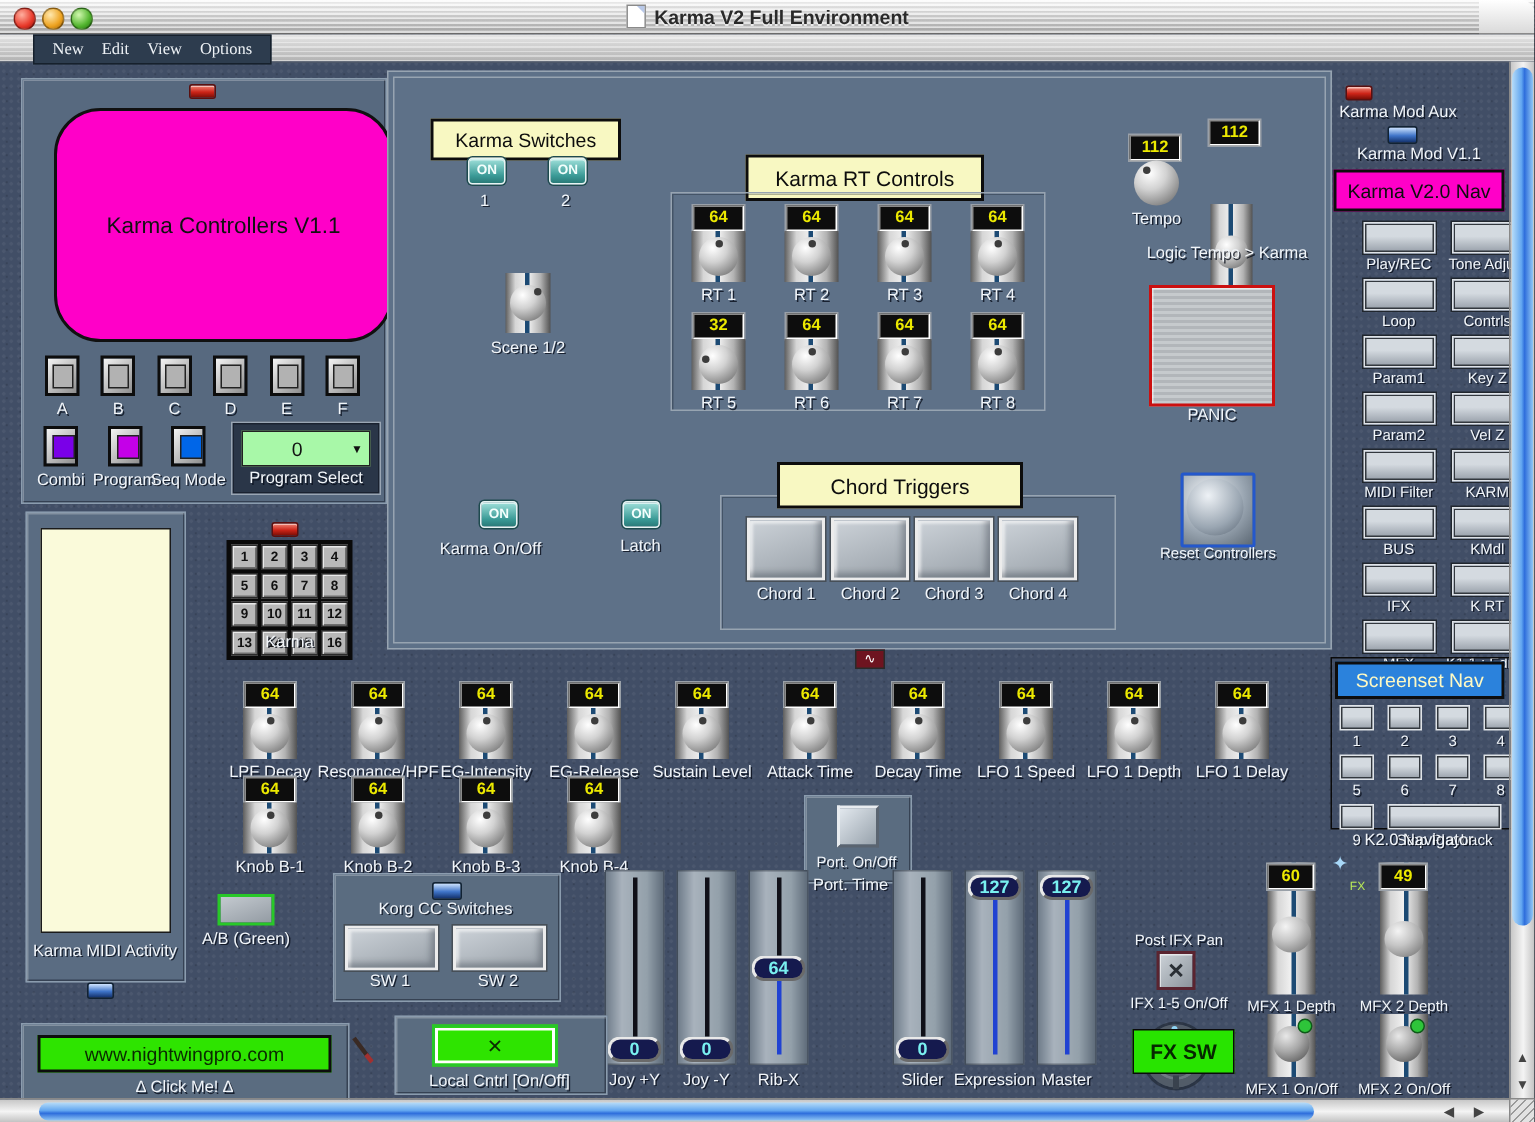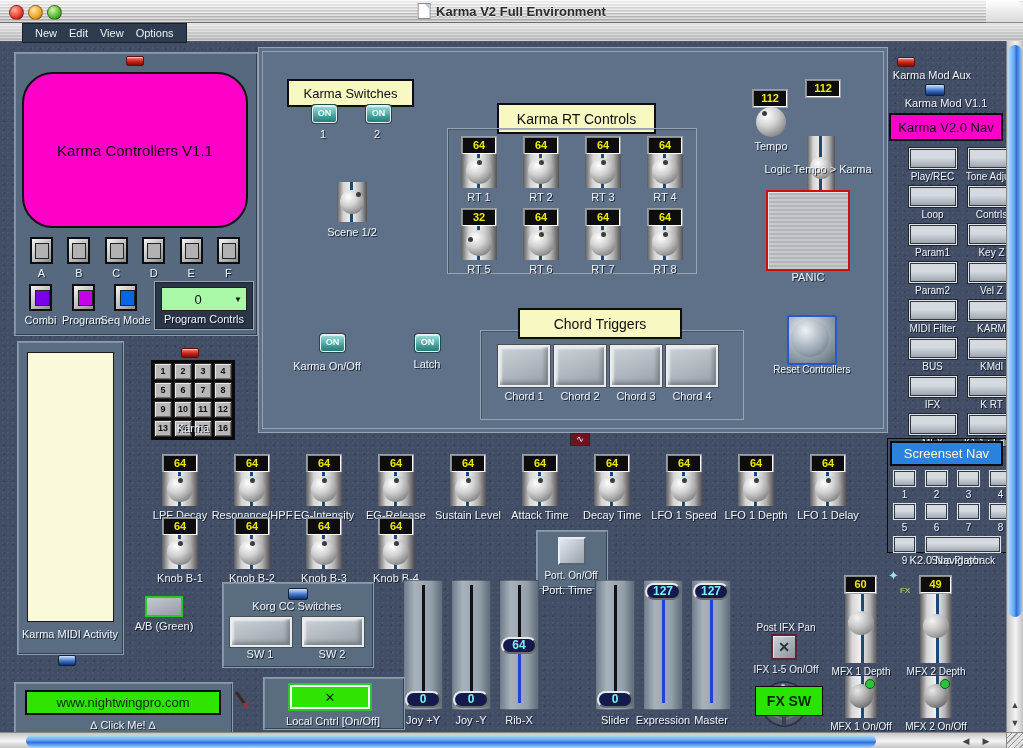--- a/index.html
+++ b/index.html
@@ -24,21 +24,21 @@
   .docicon{width:11px;height:14px;background:#fff;border:1px solid #8a8a8a;position:relative;}
   .docicon::after{content:"";position:absolute;right:0;top:0;border-style:solid;border-width:0 5px 5px 0;border-color:transparent #b8c8e8 transparent transparent;}
   .titletext{font-size:13px;font-weight:bold;color:#2a2a2a;text-shadow:0 1px 0 rgba(255,255,255,.7);white-space:nowrap;}
   .corner-pill{left:986px;top:0;width:37px;height:22px;background:linear-gradient(180deg,#ffffff,#dadada);border-bottom:1px solid #8a8a8a;border-top-right-radius:9px;}
   .menubar{left:0;top:23px;width:1023px;height:18px;
     background:linear-gradient(180deg,#e6e6e6,#b2b2b2);
     background-image:repeating-linear-gradient(0deg,rgba(255,255,255,.4) 0 1px,transparent 1px 3px),linear-gradient(180deg,#e6e6e6,#b2b2b2);
     border-bottom:1px solid #4c5668;}
   .menubox{position:absolute;left:22px;top:0;height:18px;display:flex;align-items:center;
     background:#2d3c4e;border:1px solid #16202c;padding:0 6px;gap:0;}
-  .menuitem{color:#eef2f6;font-size:11px;padding:0 6px;white-space:nowrap;}
+  .menuitem{color:#eef2f6;font-size:11px;padding:0 6px;white-space:nowrap;font-family:Liberation Serif, serif;}
   .lbl{font-size:11px;color:#f1f5f9;text-shadow:1px 1px 0 rgba(8,14,26,.8);white-space:nowrap;text-align:center;}
   .lbl.small{font-size:10px;}
   .labelbox{background:#f8f8c2;border:2px solid #0d0d0d;color:#0d0d0d;display:flex;align-items:center;justify-content:center;font-size:13px;white-space:nowrap;}
   .panel{background:#57697f;border:1px solid #8b9cae;box-shadow:inset 1px 1px 0 rgba(255,255,255,.25),inset -1px -1px 0 rgba(10,16,28,.45);}
   .panelframe{background:#5e7188;border:1px solid #97a4b1;box-shadow:inset 0 0 0 3px #5e7188,inset 0 0 0 4px #97a4b1;}
   .val{width:32px;height:15px;background:#0d0d0d;color:#ece900;font-size:11px;font-weight:bold;text-align:center;line-height:15px;
     border:1px solid #8a8a8a;border-right-color:#fff;border-bottom-color:#fff;box-shadow:0 0 0 1px #99a0a8;}
   .vknob{display:flex;flex-direction:column;align-items:center;width:64px;}
   .vknob .val{margin-bottom:0;}
   .stem{width:36px;height:34px;position:relative;
@@ -131,21 +131,21 @@
     <div class="menubox">
         <div class="menuitem">New</div>
         <div class="menuitem">Edit</div>
         <div class="menuitem">View</div>
         <div class="menuitem">Options</div>
       </div>
   </div>
 
   <div class="abs panel" style="left:14px;top:52px;width:242px;height:282px;"></div>
   <div class="abs redled" style="left:126px;top:56px;"></div>
-  <div class="abs screen" style="left:22px;top:72px;width:222px;height:152px;border-radius:31px;">
+  <div class="abs screen" style="left:36px;top:72px;width:222px;height:152px;border-radius:31px;">
     <span>Karma Controllers V1.1</span>
   </div>
   <div class="abs" style="left:29px;top:237px;width:212px;display:flex;justify-content:space-between;">
       <div class="afitem">
         <div class="afbtn">
           <div class="afsq"></div>
         </div>
         <div class="klabel">A</div>
       </div>
       <div class="afitem">
@@ -197,21 +197,21 @@
           <div class="afsq" style="background: rgb(0, 102, 232); left: 4px; width: 13px;"></div>
         </div>
         <div class="klabel">Seq Mode</div>
       </div>
     </div>
   <div class="abs" style="left:154px;top:281px;width:98px;height:47px;background:#2a3648;border:1px solid #9aa6b4;box-shadow:inset 0 0 0 1px #1a2230;">
     <div style="position:absolute;left:6px;top:5px;width:84px;height:22px;background:#a8f8a8;border:1px solid #222;display:flex;align-items:center;">
       <span style="flex:1;text-align:center;font-size:13px;color:#111;">0</span>
       <span style="font-size:8px;color:#111;margin-right:4px;">▼</span>
     </div>
-    <div class="lbl" style="position:absolute;left:0;top:31px;width:98px;">Program Contrls</div>
+    <div class="lbl" style="position:absolute;left:0;top:31px;width:98px;">Program Select</div>
   </div>
 
   <div class="abs panelframe" style="left:258px;top:47px;width:628px;height:384px;"></div>
 
   <div class="abs labelbox" style="left:287px;top:79px;width:123px;height:24px;">
     <span>Karma Switches</span>
   </div>
   <div class="abs onbtn" style="left:312px;top:105px;">ON</div>
   <div class="abs lbl" style="left:309px;top:128px;width:28px;">1</div>
   <div class="abs onbtn" style="left:366px;top:105px;">ON</div>

